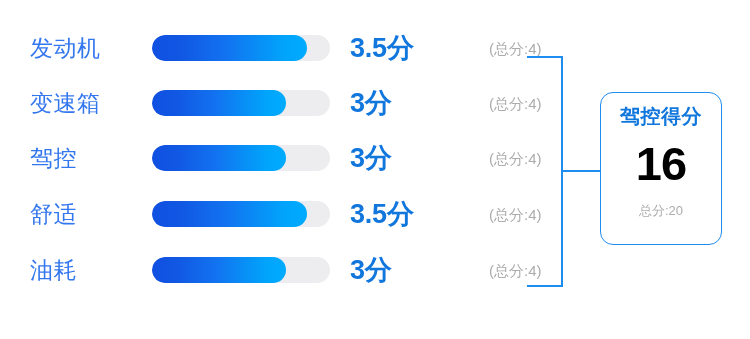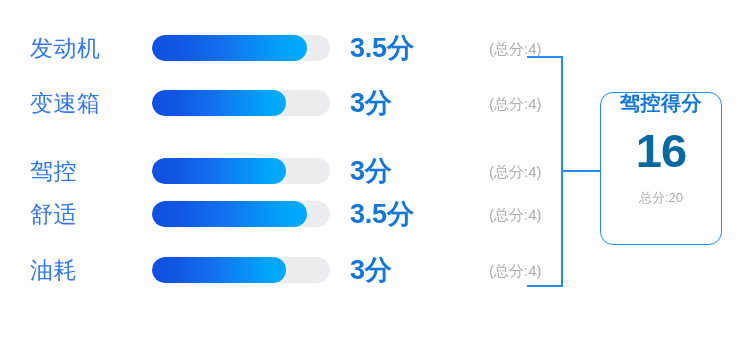--- a/index.html
+++ b/index.html
@@ -114,34 +114,35 @@
     width: 122px;
     height: 153px;
     box-sizing: border-box;
     border: 1.6px solid #1f8cf0;
     border-radius: 13px;
     background: #ffffff;
     display: flex;
     flex-direction: column;
     align-items: center;
     justify-content: flex-start;
+    padding-top: 13px;
   }
   .summary-title {
     font-size: 20px;
     font-weight: 700;
     line-height: 1;
     color: #1177dd;
     letter-spacing: 0.5px;
     white-space: nowrap;
   }
   .summary-value {
     font-size: 47px;
     font-weight: 700;
     line-height: 1;
-    color: #0369a1;
+    color: #000000;
     margin-top: 14px;
     letter-spacing: -1px;
   }
   .summary-total {
     font-size: 13px;
     line-height: 1;
     color: #acacac;
     margin-top: 17px;
     white-space: nowrap;
   }
@@ -164,21 +165,21 @@
 
     <div class="row" style="top:88px">
       <span class="row-label">变速箱</span>
       <span class="bar-track">
         <span class="bar-fill" style="width:75%"></span>
       </span>
       <span class="row-score">3分</span>
       <span class="row-total">(总分:4)</span>
     </div>
 
-    <div class="row" style="top:156px">
+    <div class="row" style="top:143px">
       <span class="row-label">驾控</span>
       <span class="bar-track">
         <span class="bar-fill" style="width:75%"></span>
       </span>
       <span class="row-score">3分</span>
       <span class="row-total">(总分:4)</span>
     </div>
 
     <div class="row" style="top:199px">
       <span class="row-label">舒适</span>

